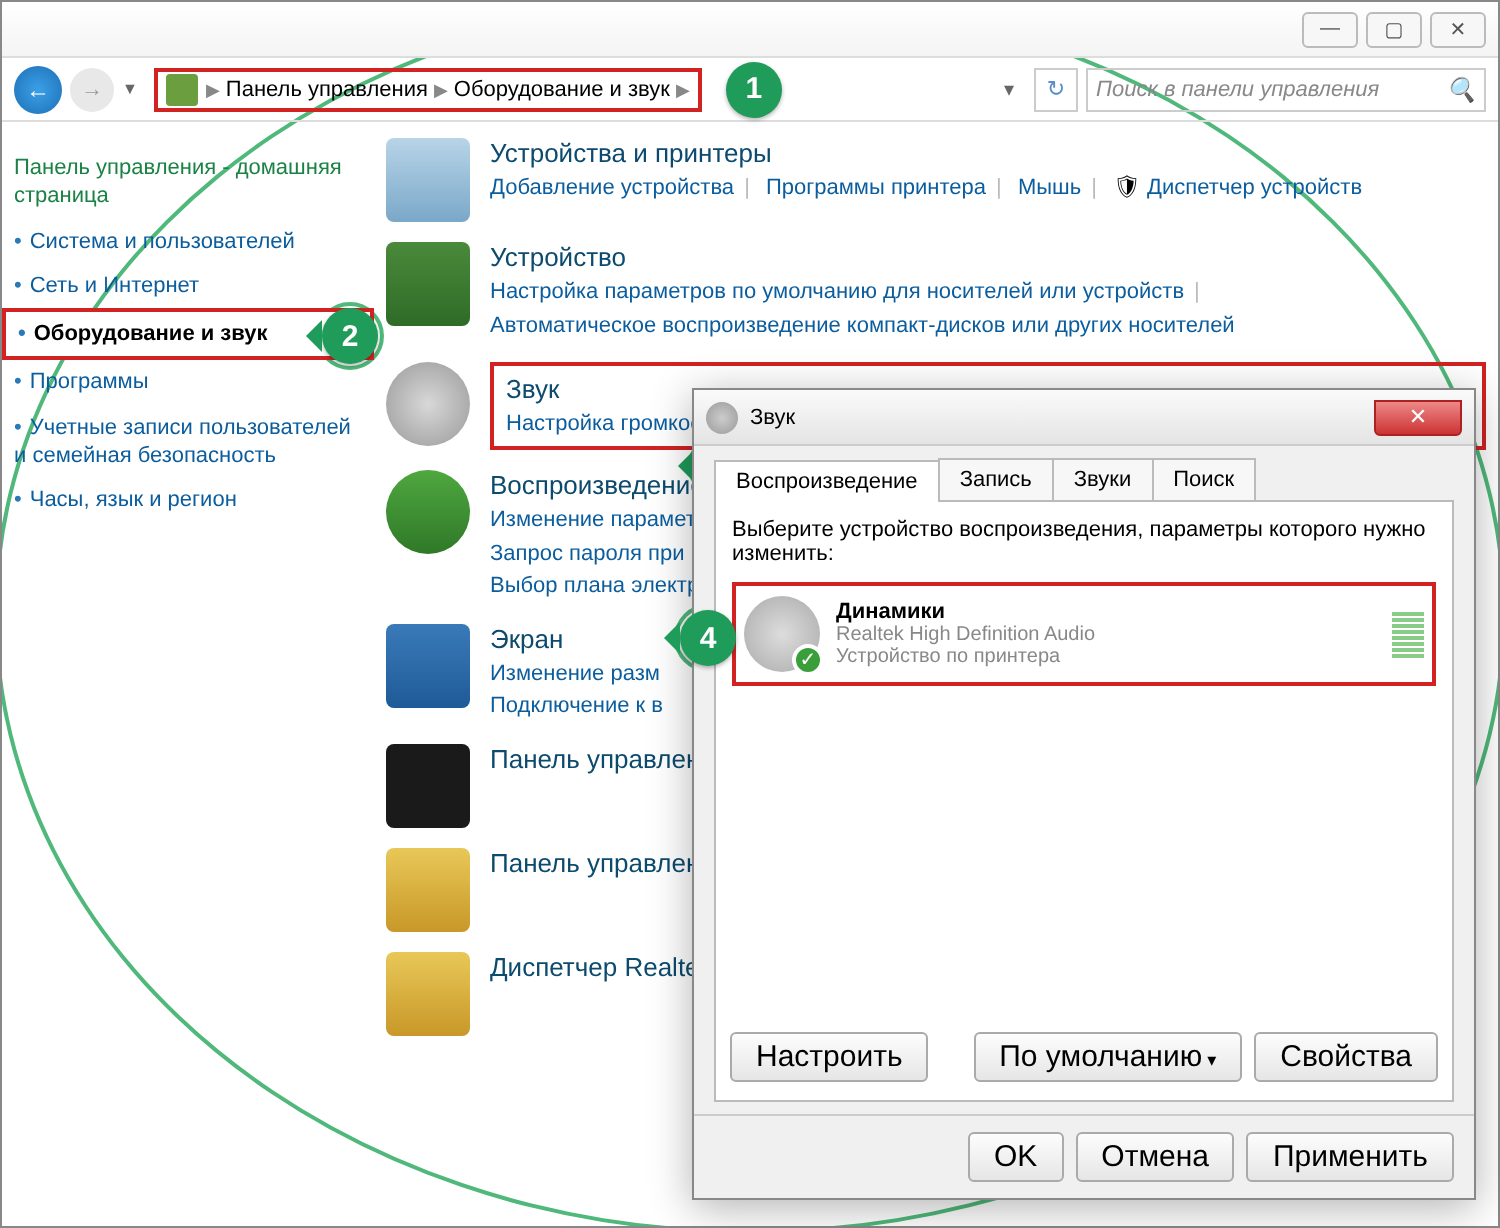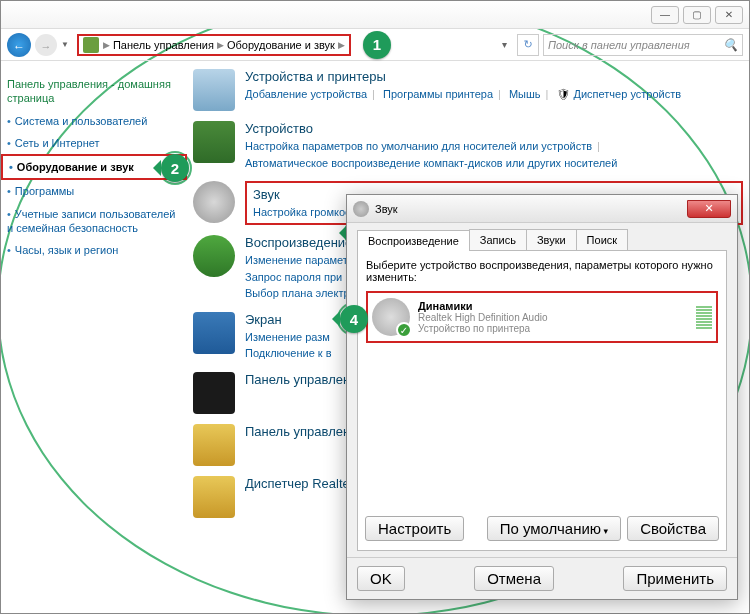--- a/index.html
+++ b/index.html
@@ -61,21 +61,21 @@
 .device-box { border:2px solid #d02322; padding:4px; display:flex; align-items:center; gap:8px; height:52px; position:relative; }
 .dev-icon { width:38px; height:38px; background:radial-gradient(#ddd,#aaa); border-radius:50%; position:relative; }
 .dev-check { position:absolute; bottom:-2px; right:-2px; width:16px; height:16px; background:#3a9f3a; border:2px solid #fff; border-radius:50%; color:#fff; font-size:10px; display:flex; align-items:center; justify-content:center; }
 .dev-text .dn { font-weight:bold; font-size:11px; }
 .dev-text .ds { color:#888; font-size:10px; }
 .level { margin-left:auto; display:flex; flex-direction:column; gap:1px; }
 .level span { width:16px; height:2px; background:#8c8; }
 .dlg-btns-row { display:flex; gap:6px; margin-top:8px; }
 .dlg-btn { padding:3px 12px; border:1px solid #aaa; background:linear-gradient(#fdfdfd,#e6e6e6); border-radius:3px; font-size:15px; }
 .dlg-btn.dd::after { content:" ▾"; font-size:9px; }
-.dlg-footer { display:flex; justify-content:space-between; gap:6px; padding:8px 10px; border-top:1px solid #ccc; background:#f0f0f0; }
+.dlg-footer { display:flex; justify-content:flex-end; gap:6px; padding:8px 10px; border-top:1px solid #ccc; background:#f0f0f0; }
 </style>
 </head>
 <body>
 
 <div class="titlebar">
   <div class="win-btn">—</div>
   <div class="win-btn">▢</div>
   <div class="win-btn">✕</div>
 </div>
 

